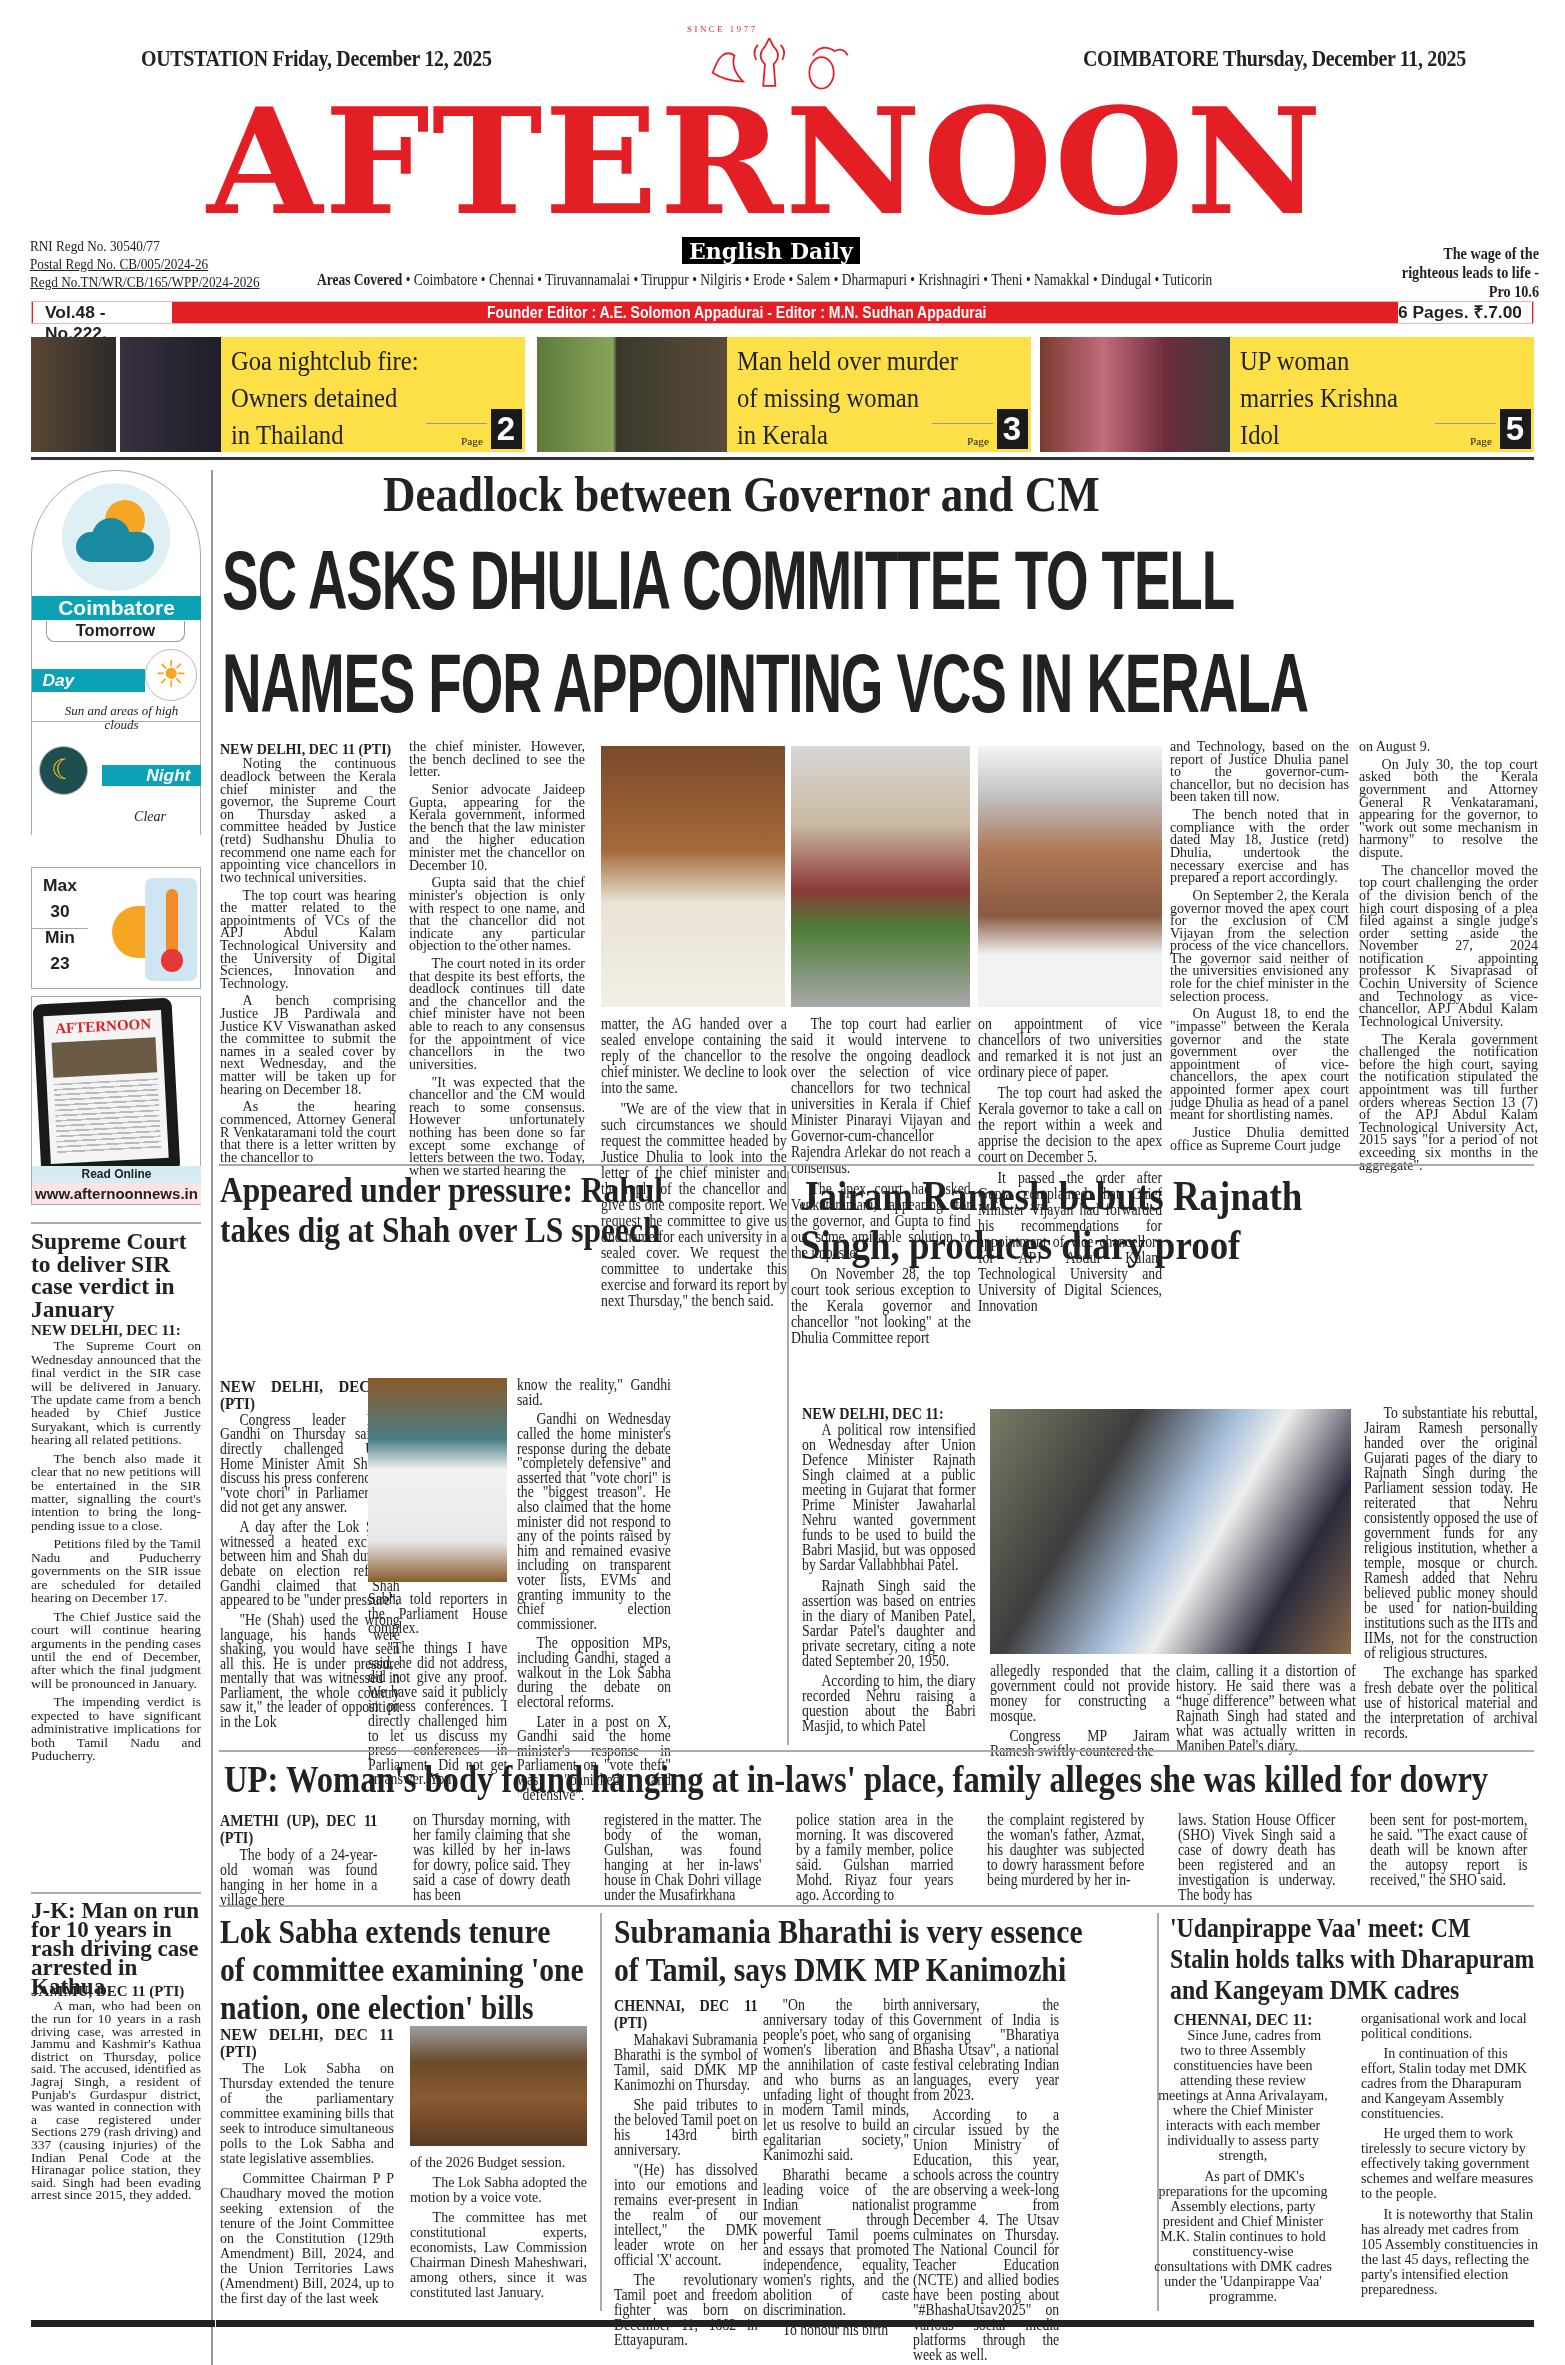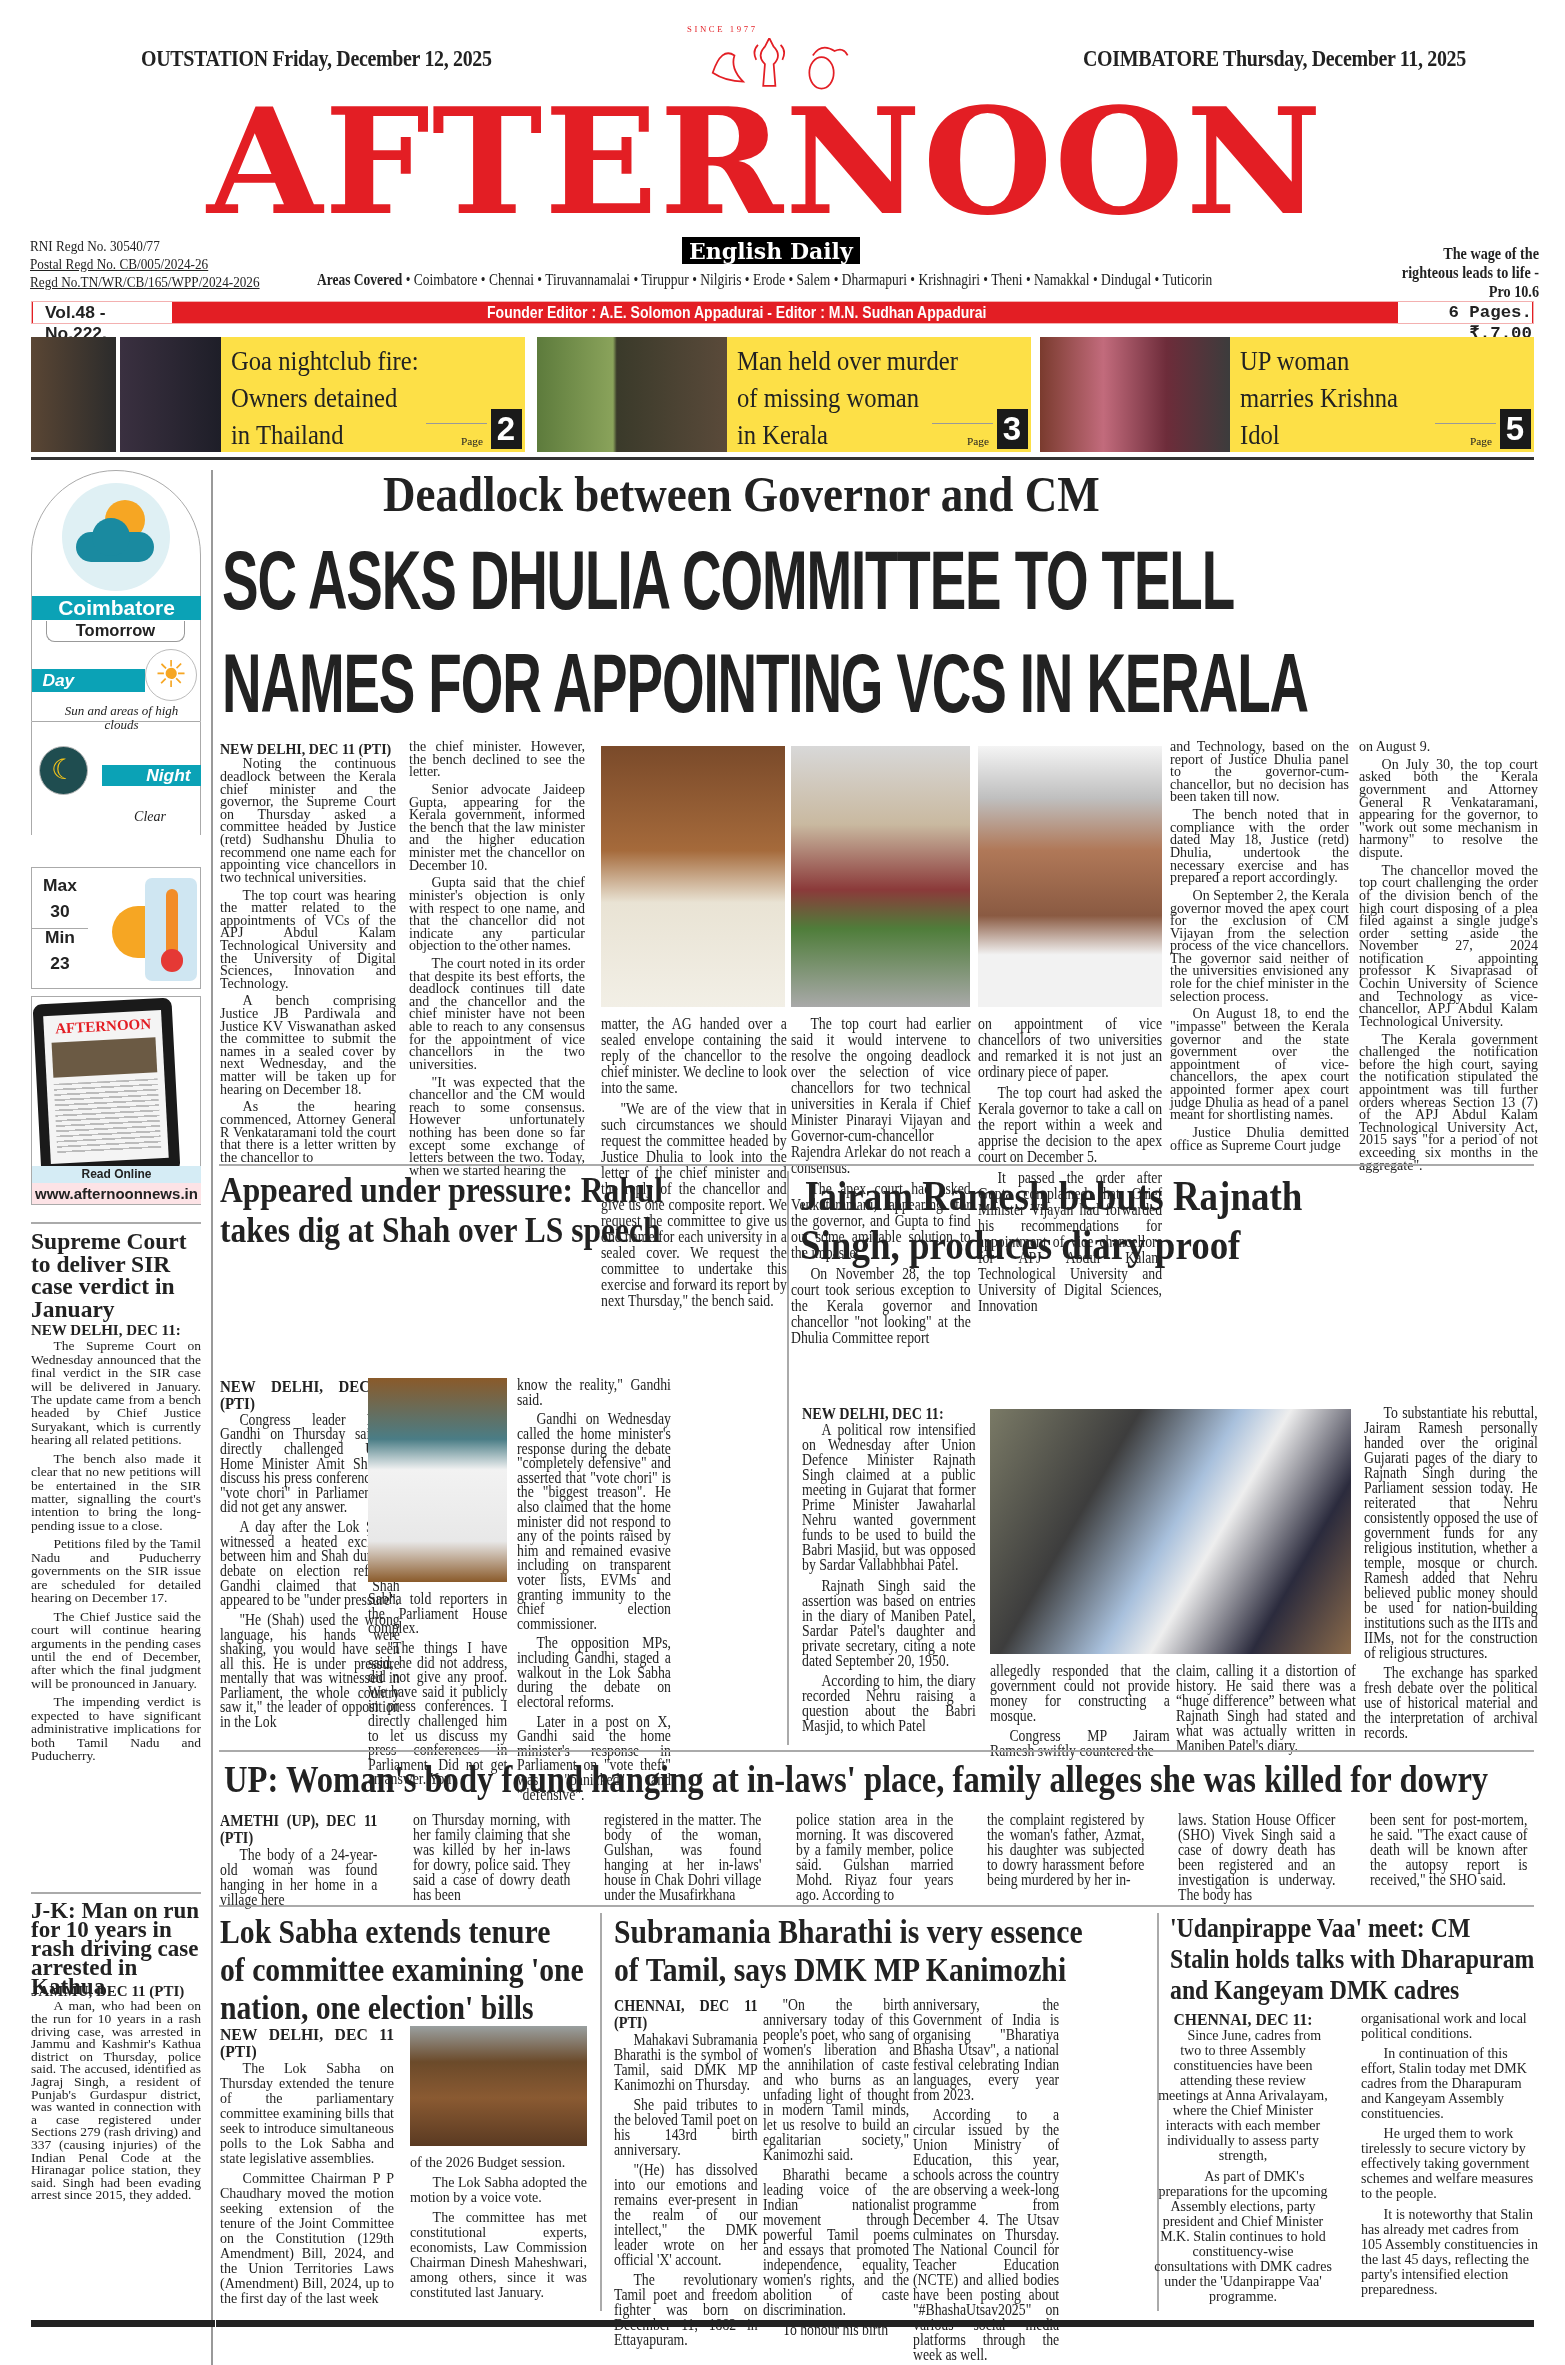--- a/index.html
+++ b/index.html
@@ -10,21 +10,21 @@
 .since{left:687px;top:24px;font-size:8.7px;color:#e31e24;letter-spacing:2.6px;font-family:"Liberation Serif",serif}
 .emblem{left:704px;top:38px;width:148px;height:54px}
 .ed-box{left:682px;top:237px;background:#000000;color:#fff;font-family:"DejaVu Serif",serif;font-weight:bold;font-size:22px;padding:1.7px 7px;line-height:24px}
 .regd{left:30px;top:237px;font-size:15px;line-height:18px;transform:scaleX(0.88);transform-origin:left top}
 .regd .u{text-decoration:underline}
 .areas{left:317px;top:271px;font-size:15.7px;transform:scaleX(0.86);transform-origin:left top;white-space:nowrap}
 .motto{left:1365px;top:244px;width:174px;text-align:right;font-weight:bold;font-size:16.5px;line-height:19px;transform:scaleX(0.86);transform-origin:right top}
 .redbar{left:31px;top:301px;width:1503px;height:22.6px;background:#e31e24;border:0.9px solid #f3b0b0}
 .vol{left:33px;top:302px;width:139px;height:21px;background:#fff;font-family:"Liberation Sans",sans-serif;font-weight:bold;font-size:17.4px;line-height:21px;padding-left:12px;transform-origin:left}
 .editors{left:487px;top:302px;color:#fff;font-family:"Liberation Sans",sans-serif;font-weight:bold;font-size:16.5px;line-height:21px;white-space:nowrap;transform:scaleX(0.85);transform-origin:left top}
-.price{left:1398px;top:302px;width:134px;height:21px;background:#fff;font-family:Liberation Mono, monospace;font-weight:bold;font-size:17.4px;line-height:21px;text-align:right}
+.price{left:1398px;top:302px;width:134px;height:21px;background:#fff;font-family:Liberation Sans, sans-serif;font-weight:bold;font-size:17.4px;line-height:21px;text-align:left}
 .teaser{top:337px;height:115px;background:#fde047;overflow:hidden}
 .teaser .photo{position:absolute;left:0;top:0;height:115px}
 .teaser .ttl{position:absolute;top:5.2px;font-size:28px;line-height:37px;transform:scaleX(0.88);transform-origin:left top;white-space:nowrap}
 .teaser .pg{position:absolute;right:3.5px;bottom:3.5px;width:31px;height:40px;background:#1a1a1a;color:#fff;font-family:"Liberation Sans",sans-serif;font-weight:bold;font-size:33px;text-align:center;line-height:40px}
 .teaser .pglbl{position:absolute;right:42px;bottom:5.2px;font-size:11.3px}
 .teaser .slash{position:absolute;right:38px;bottom:5.2px;width:61px;height:24px;border-top:1.7px solid #999}
 .rule-top{left:31px;top:457px;width:1503px;height:2.6px;background:#333}
 .sidebar-line{left:211px;top:470px;width:1.7px;height:1896px;background:#999}
 .weather{left:31px;top:470px;width:170px;height:252px;border:0.9px solid #aaa;border-radius:85px 85px 0 0;background:#fff}
 .teal{background:#0ba2b6;color:#fff;font-family:"Liberation Sans",sans-serif;font-weight:bold}

